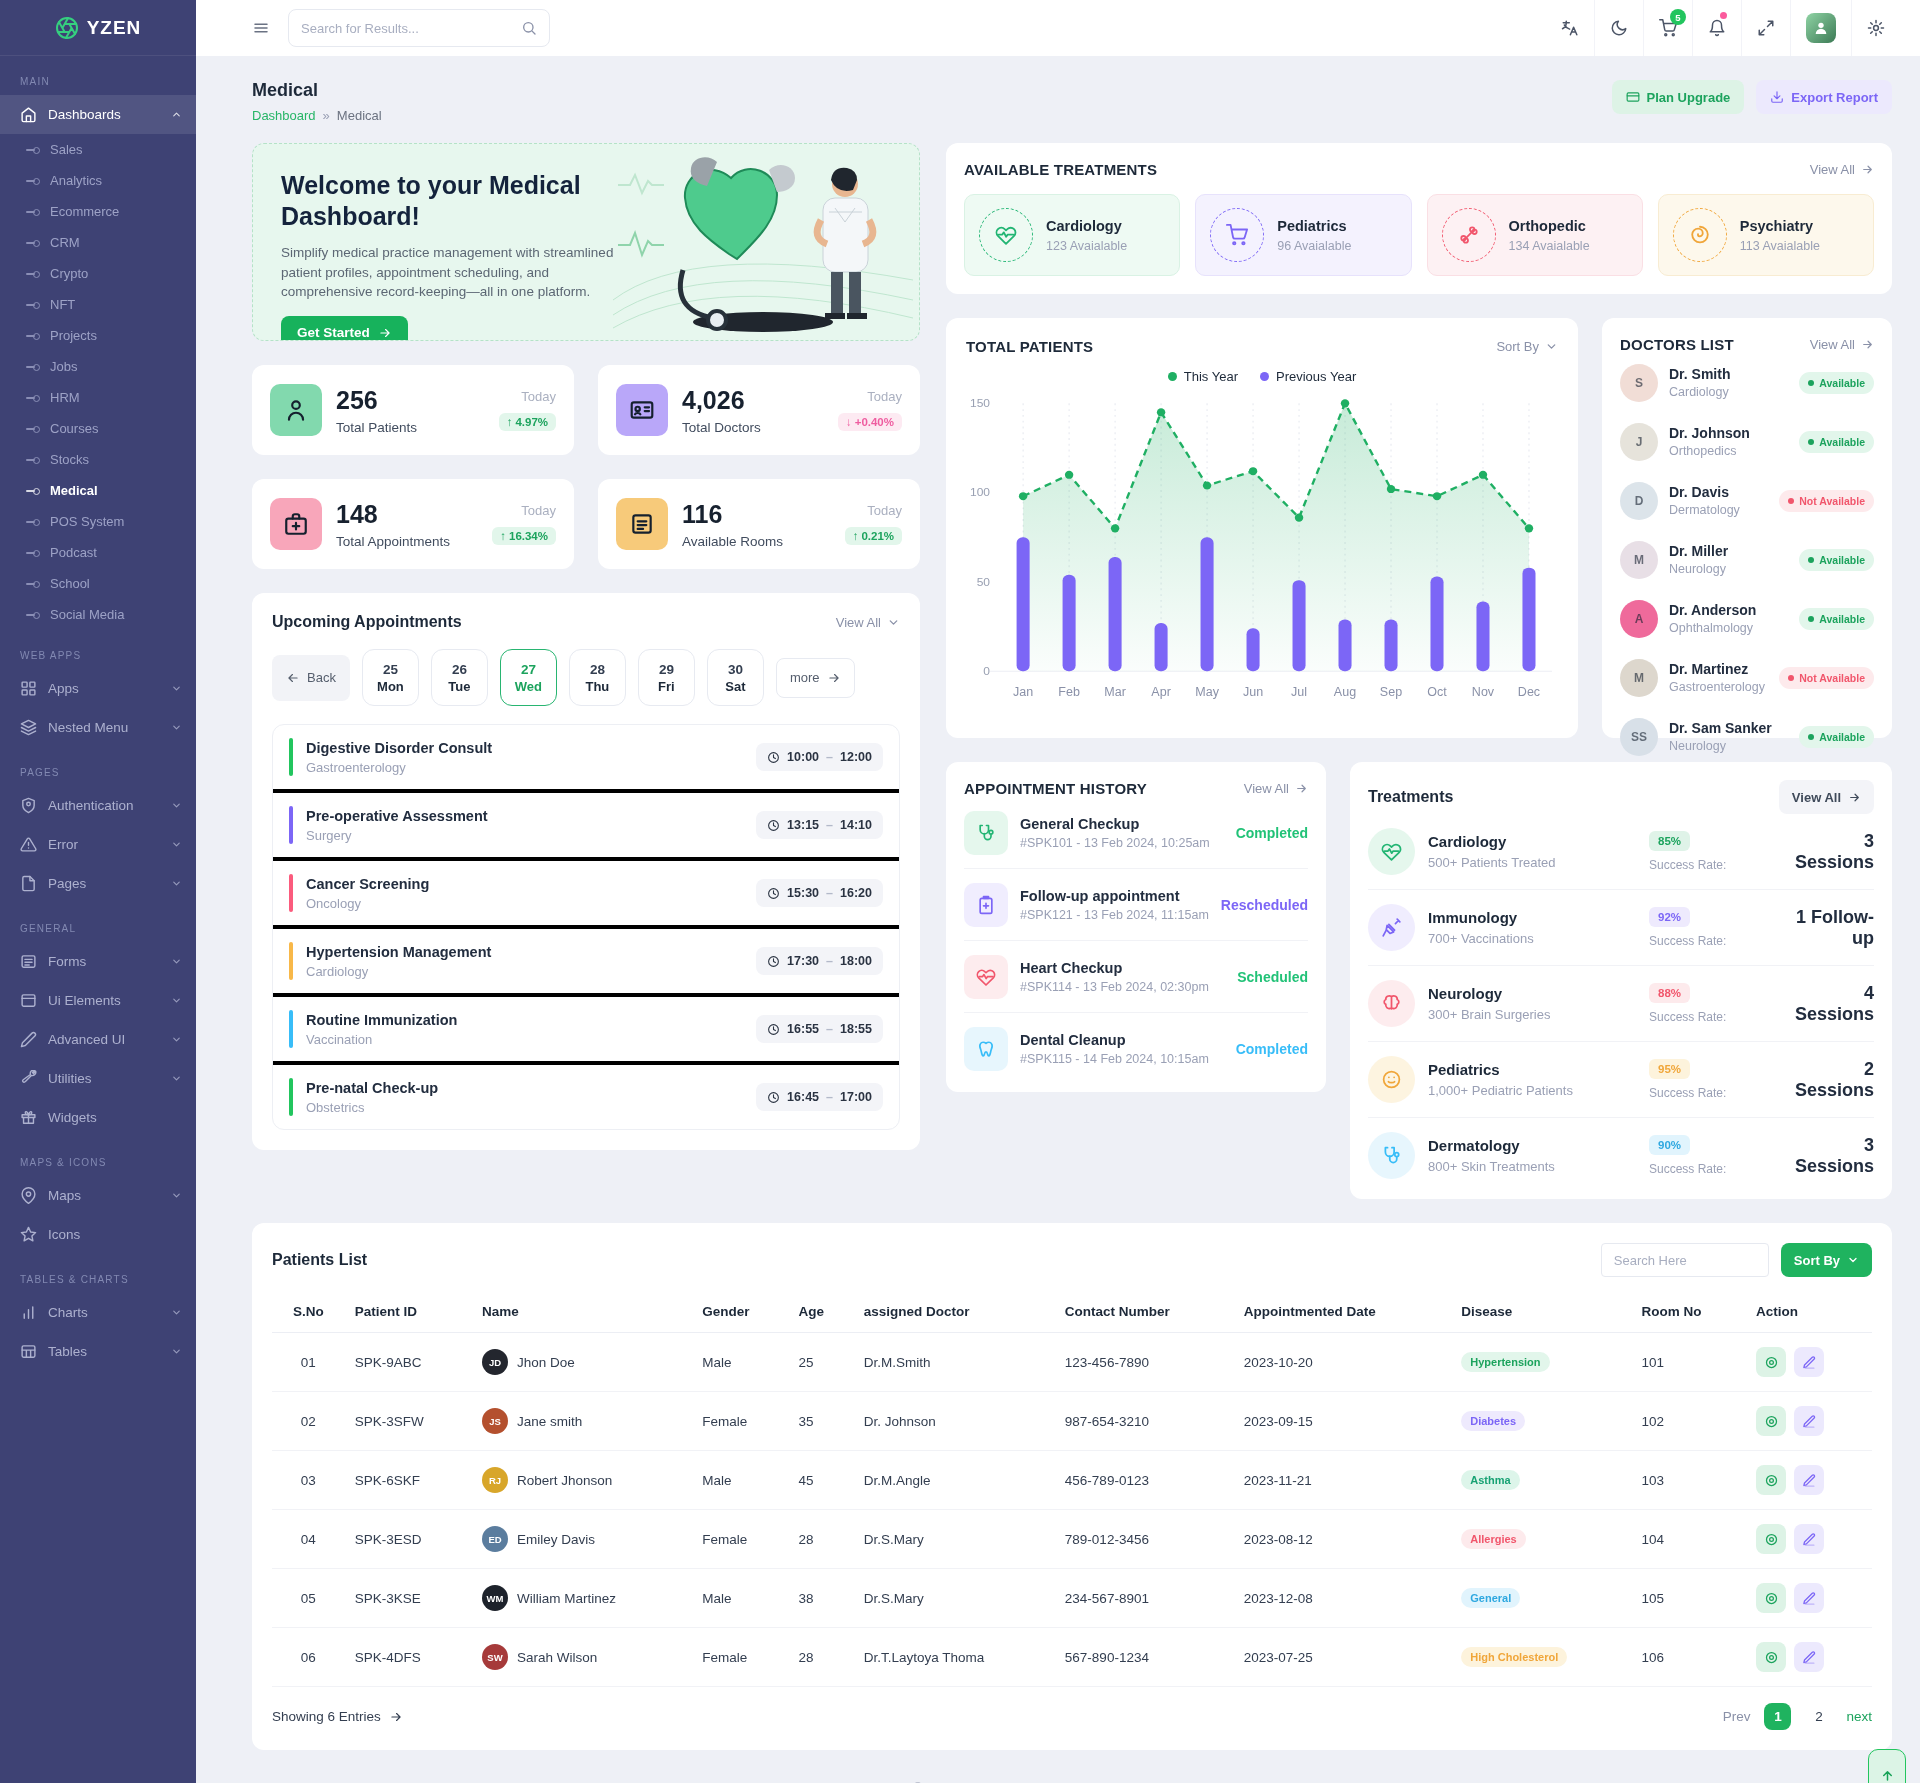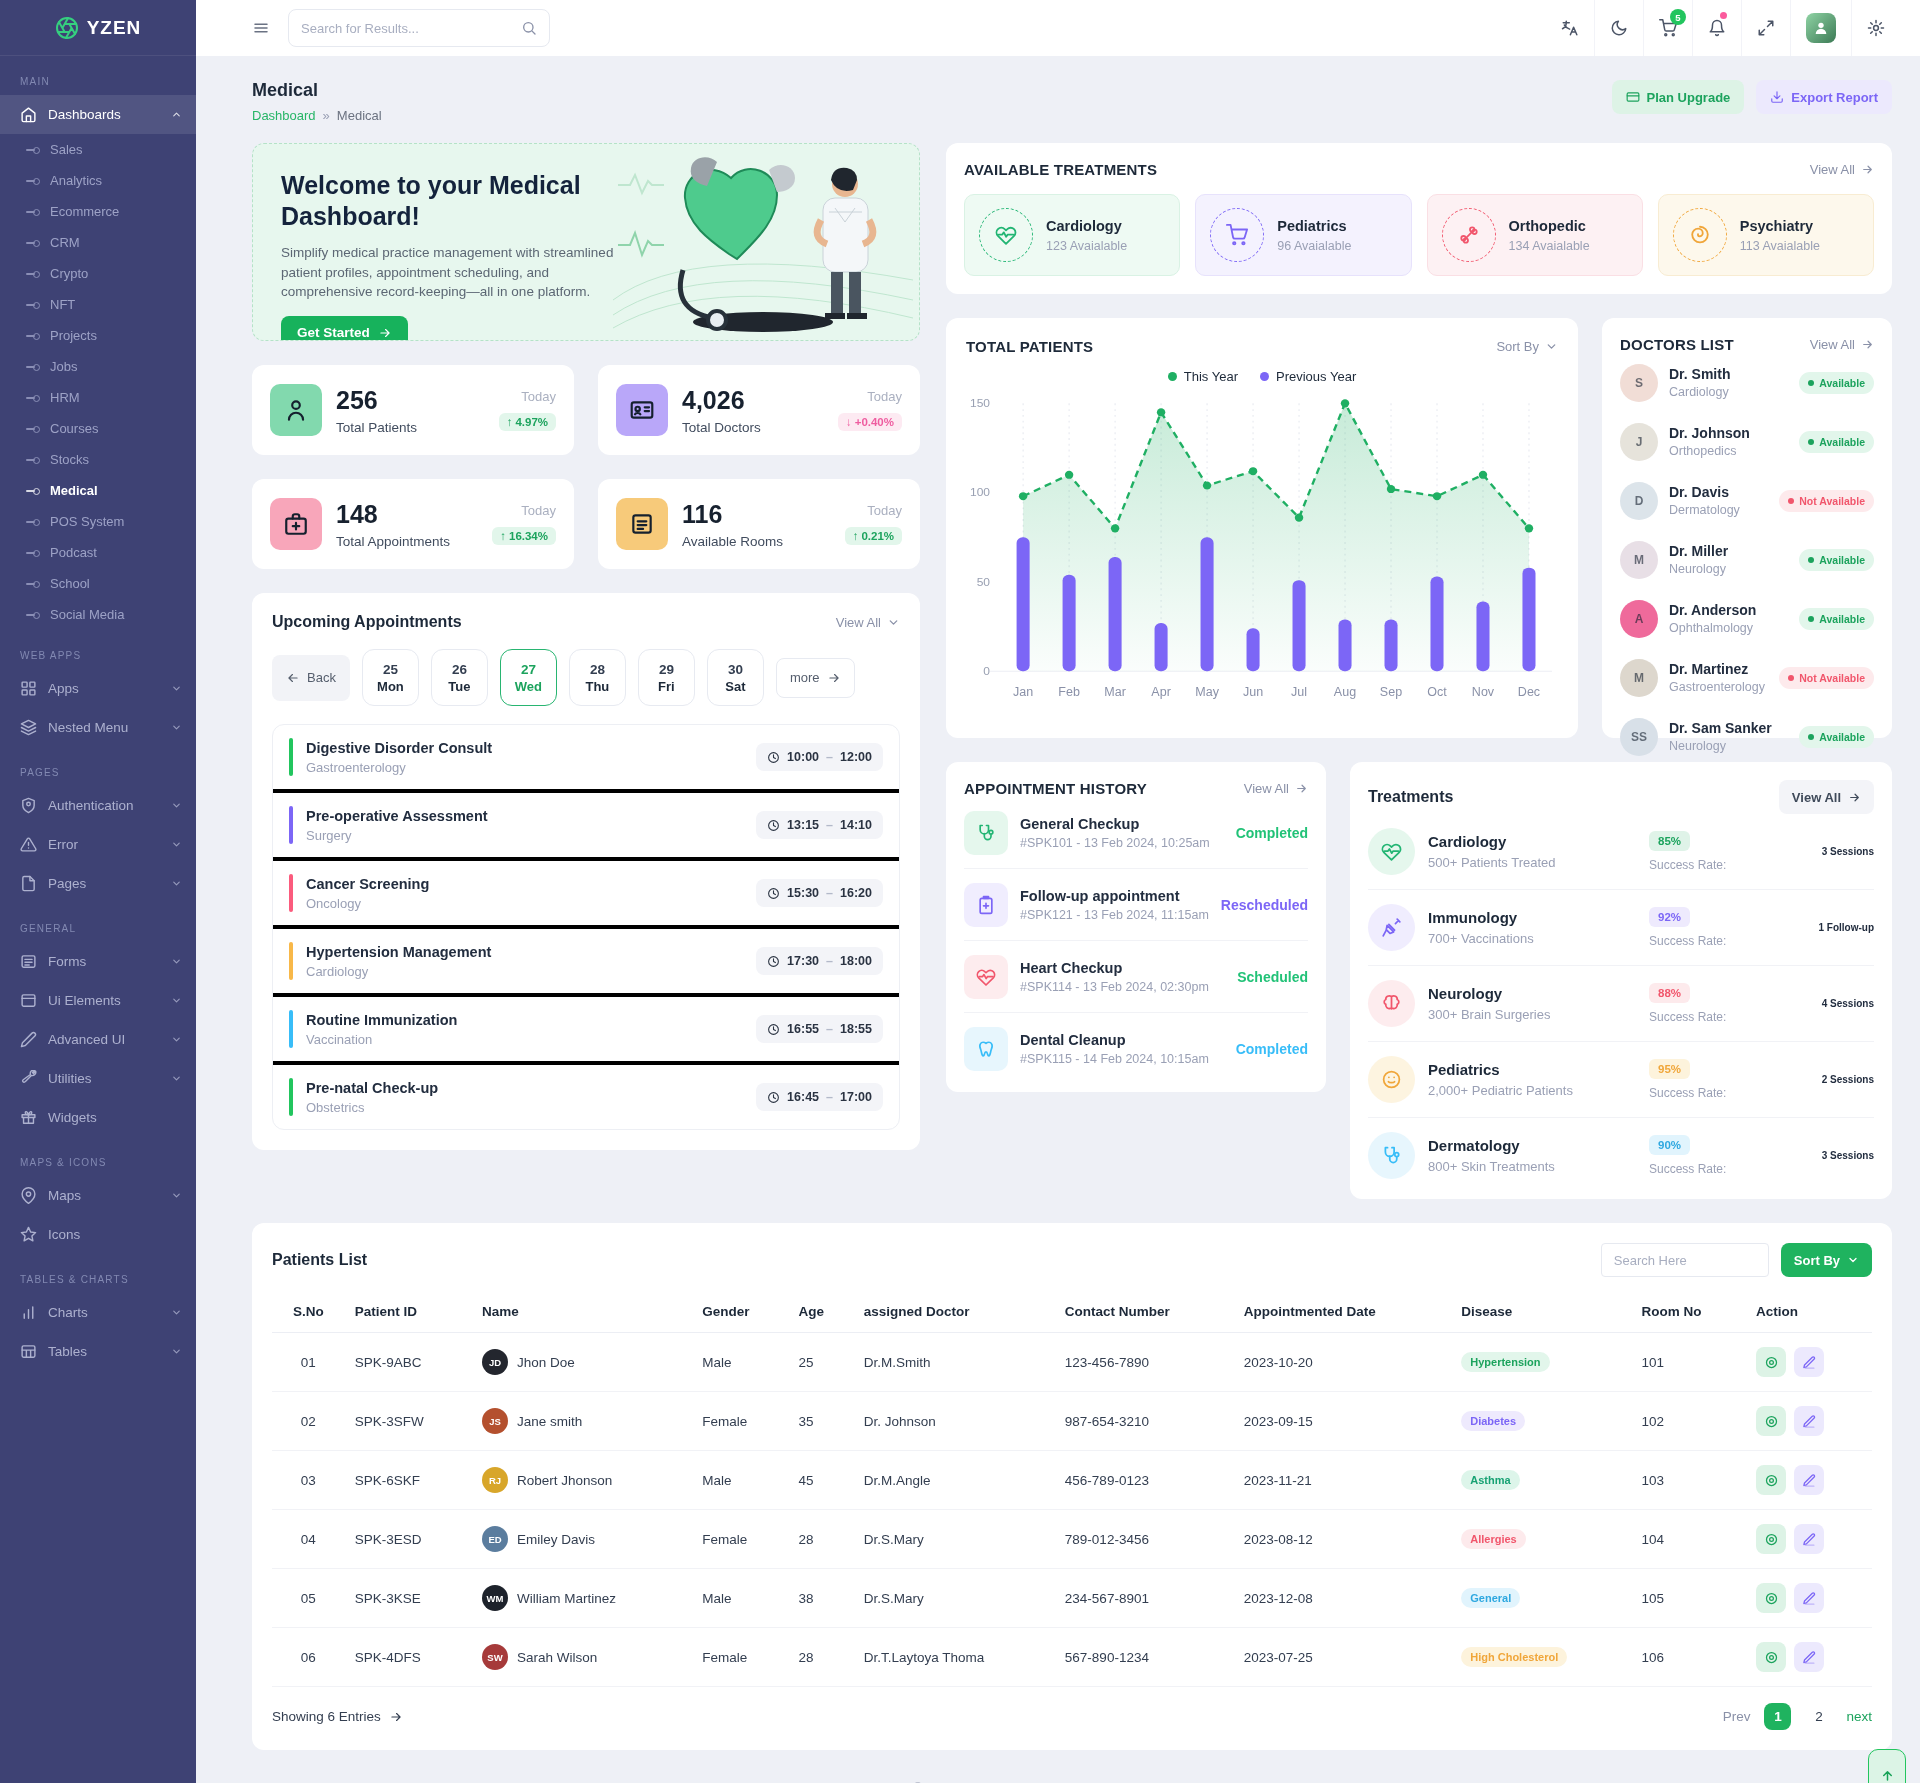--- a/index.html
+++ b/index.html
@@ -151,21 +151,21 @@
   .t-row { display:flex; align-items:center; gap:13px; padding:14px 0; border-bottom:1px solid #f1f2f6; }
   .t-row:last-child { border-bottom:none; }
   .t-circle { width:47px; height:47px; border-radius:50%; display:grid; place-items:center; flex-shrink:0; }
   .t-circle svg { width:21px; height:21px; }
   .t-left { flex:1; }
   .t-n { font-size:15px; font-weight:700; color:#1d2939; }
   .t-sub { font-size:13px; color:#9aa0b5; margin-top:5px; }
   .t-mid { width:120px; }
   .t-badge { display:inline-block; font-size:11.5px; font-weight:700; padding:4px 9px; border-radius:6px; }
   .t-rate { font-size:12px; color:#9aa0b5; margin-top:7px; }
-  .t-right { width:92px; text-align:right; font-size:10px; font-weight:700; color:#222d3f; }
+  .t-right { width:92px; text-align:right; font-size:18px; font-weight:700; color:#222d3f; }
 
   
   .patients { margin:24px 28px 0 56px; padding:20px; }
   .pt-head { display:flex; align-items:center; }
   .pt-tools { margin-left:auto; display:flex; gap:12px; align-items:center; }
   .pt-search { width:168px; height:34px; border:1px solid #e6e9f0; border-radius:4px; padding:0 12px; font-size:13px; color:#44506a; outline:none; font-family:inherit; }
   .pt-search::placeholder { color:#a8aec0; }
   .btn-sort { background:#1fb35f; color:#fff; border:none; border-radius:8px; height:34px; padding:0 13px; font-size:13px; font-weight:700; display:inline-flex; align-items:center; gap:7px; cursor:pointer; font-family:inherit; }
   table { width:100%; border-collapse:collapse; margin-top:14px; }
   th { text-align:left; font-size:13.5px; font-weight:700; color:#1d2939; padding:13px 10px; border-bottom:1px solid #eceef4; }
@@ -1244,21 +1244,21 @@
                   </div>
                   <div class="t-row">
                     <span class="t-circle" style="background:#fdf4e0;color:#f0a63a">
                       <svg viewBox="0 0 24 24" fill="none" stroke="currentColor" stroke-width="2" stroke-linecap="round" stroke-linejoin="round">
                         <circle cx="12" cy="12" r="9"></circle>
                         <path d="M8.5 14.5c1 1.5 6 1.5 7 0M9 9.5h.01M15 9.5h.01"></path>
                       </svg>
                     </span>
                     <div class="t-left">
                       <div class="t-n">Pediatrics</div>
-                      <div class="t-sub">2,000+ Pediatric Patients</div>
+                      <div class="t-sub">1,000+ Pediatric Patients</div>
                     </div>
                     <div class="t-mid"><span class="t-badge" style="background:#fdf3dc;color:#f0a63a">95%</span><div class="t-rate">Success Rate:</div></div>
                     <div class="t-right">2 Sessions</div>
                   </div>
                   <div class="t-row">
                     <span class="t-circle" style="background:#e7f6fd;color:#38bdf8">
                       <svg viewBox="0 0 24 24" fill="none" stroke="currentColor" stroke-width="2" stroke-linecap="round" stroke-linejoin="round">
                         <path d="M5 3v5a5 5 0 0 0 10 0V3M7.5 3H5M15 3h-2.5"></path>
                         <path d="M10 12.8V16a4 4 0 0 0 8 0v-2.2"></path>
                         <circle cx="18" cy="11" r="2.2"></circle>

